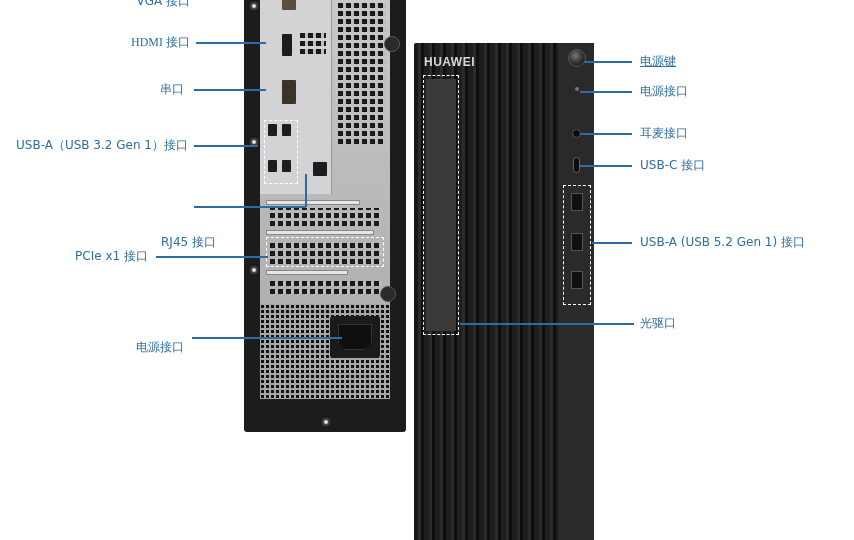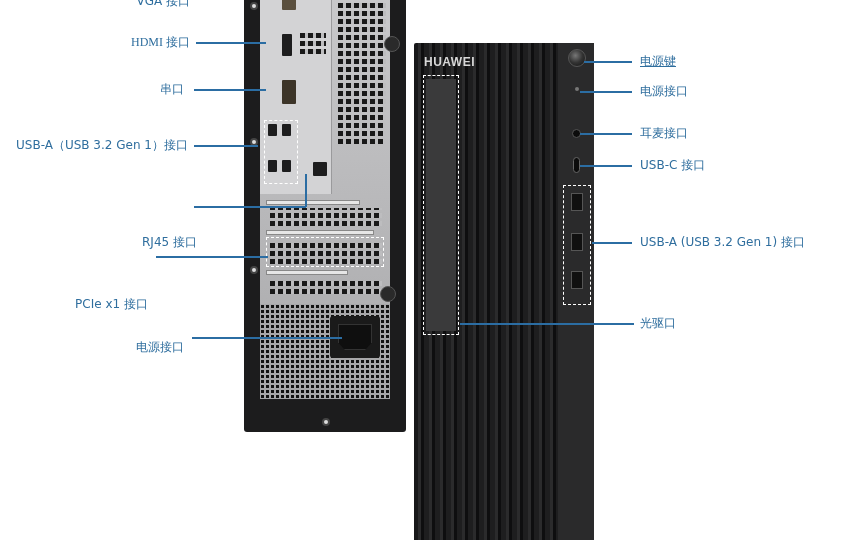--- a/index.html
+++ b/index.html
@@ -190,25 +190,25 @@
 
 <div class="label right" style="right:664px;top:35px;font-family:Liberation Serif, serif;">HDMI 接口</div>
 <div class="leader" style="left:196px;top:42px;width:70px;"></div>
 
 <div class="label right" style="right:670px;top:82px;">串口</div>
 <div class="leader" style="left:194px;top:89px;width:72px;"></div>
 
 <div class="label right" style="right:666px;top:138px;">USB-A（USB 3.2 Gen 1）接口</div>
 <div class="leader" style="left:194px;top:145px;width:64px;"></div>
 
-<div class="label right" style="right:657px;top:199px;margin-top:36px;">RJ45 接口</div>
+<div class="label right" style="right:638px;top:199px;margin-top:36px;">RJ45 接口</div>
 <div class="leader" style="left:194px;top:206px;width:112px;"></div>
 <div class="vleader" style="left:305px;top:174px;height:33px;"></div>
 
-<div class="label right" style="right:706px;top:249px;margin-top:48px;">PCIe x1 接口</div>
+<div class="label right" style="right:706px;top:249px;">PCIe x1 接口</div>
 <div class="leader" style="left:156px;top:256px;width:112px;"></div>
 
 <div class="label right" style="right:670px;top:330px;margin-top:10px;">电源接口</div>
 <div class="leader" style="left:192px;top:337px;width:150px;"></div>
 
 <div class="front">
   <div class="front-fins"></div>
   <div class="front-panel"></div>
   <div class="brand">HUAWEI</div>
   <div class="odd-bay"></div>
@@ -229,16 +229,16 @@
 <div class="leader" style="left:580px;top:91px;width:52px;"></div>
 <div class="label" style="left:640px;top:84px;">电源接口</div>
 
 <div class="leader" style="left:580px;top:133px;width:52px;"></div>
 <div class="label" style="left:640px;top:126px;">耳麦接口</div>
 
 <div class="leader" style="left:580px;top:165px;width:52px;"></div>
 <div class="label" style="left:640px;top:158px;">USB-C 接口</div>
 
 <div class="leader" style="left:592px;top:242px;width:40px;"></div>
-<div class="label" style="left:640px;top:235px;">USB-A (USB 3.2 Gen 1) 接口</div>
+<div class="label" style="left:640px;top:235px;">USB-A (USB 5.2 Gen 1) 接口</div>
 
 <div class="leader" style="left:460px;top:323px;width:174px;"></div>
 <div class="label" style="left:640px;top:316px;">光驱口</div>
 
 </body></html>

